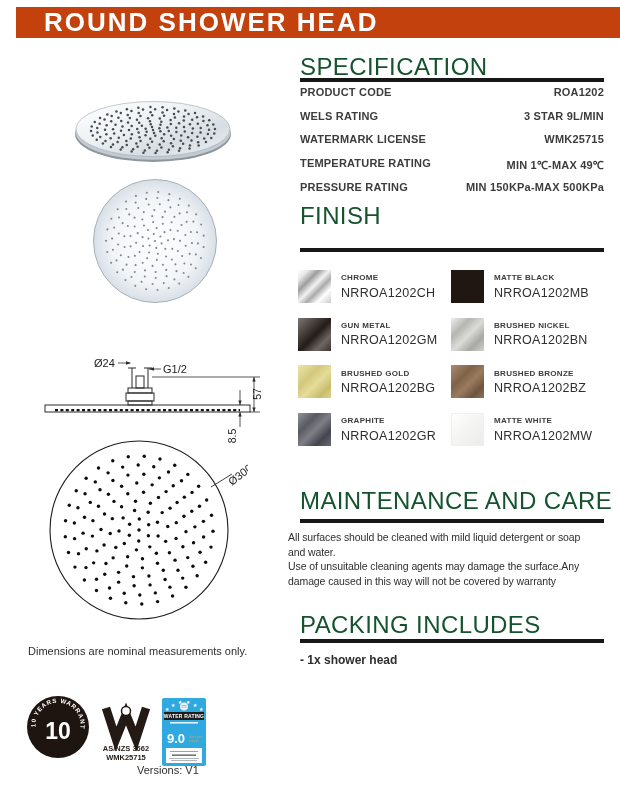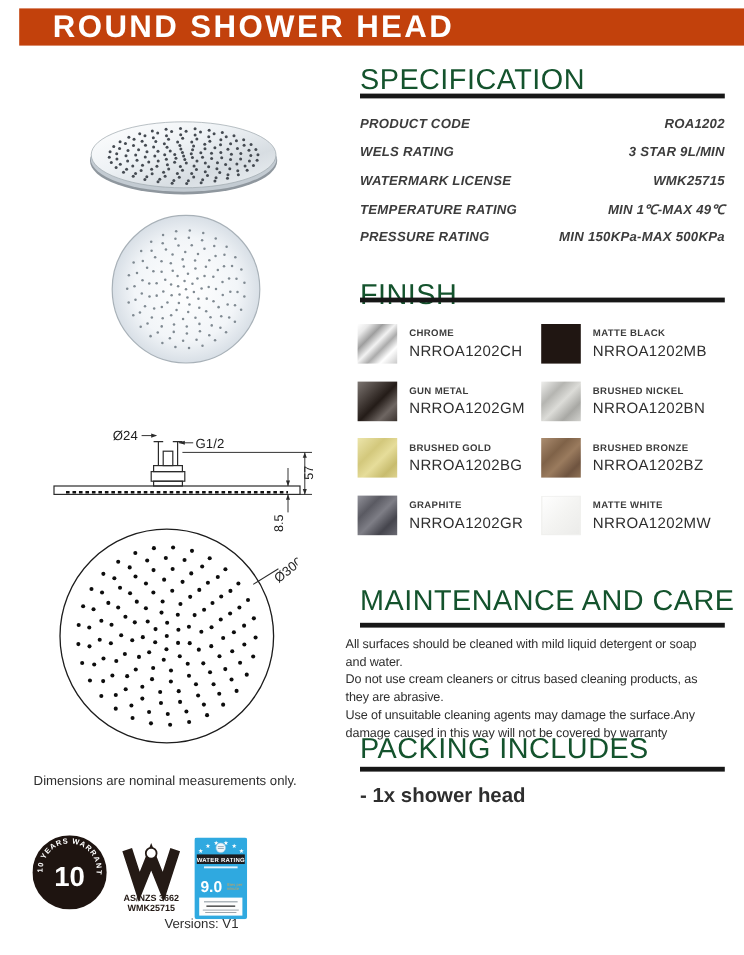--- a/index.html
+++ b/index.html
@@ -11,42 +11,42 @@
   .title-bar{position:absolute;left:0;top:7px;width:620px;height:31px;background:#c2410c;margin-left:16px;}
   .title-bar span{
     position:absolute;left:28px;top:0;line-height:31px;font-size:26px;font-weight:600;
     letter-spacing:2px;color:#ffffff;white-space:nowrap;
   }
   
   .h{position:absolute;left:300px;font-size:24px;font-weight:400;color:#14532d;letter-spacing:.4px;white-space:nowrap;}
   .rule{position:absolute;left:300px;width:304px;height:3.5px;background:#171717;}
   
   .spec{position:absolute;left:300px;top:86px;width:304px;}
-  .spec-row{display:flex;justify-content:space-between;align-items:flex-end;height:23.7px;
-    font-size:11px;font-weight:700;color:#3c3c3c;letter-spacing:.2px;white-space:nowrap;font-style:italic;}
+  .spec-row{display:flex;justify-content:space-between;align-items:flex-start;height:23.7px;
+    font-size:11px;font-weight:700;color:#3c3c3c;letter-spacing:.2px;white-space:nowrap;}
   
   .finish-grid{position:absolute;left:298px;top:270px;width:308px;display:grid;
     grid-template-columns:153px 155px;row-gap:14.7px;}
   .fin{display:flex;height:33px;}
   .sw{width:33px;height:33px;flex:0 0 33px;}
   .fin-txt{margin-left:10px;display:flex;flex-direction:column;justify-content:center;}
   .fin-name{font-size:8px;font-weight:700;letter-spacing:.3px;color:#3c3c3c;margin-bottom:3.5px;white-space:nowrap;}
   .fin-code{font-size:12.5px;color:#2e2e2e;letter-spacing:.3px;white-space:nowrap;text-align:center;}
   .sw-chrome{background:linear-gradient(135deg,#ffffff 0%,#e9e9e9 15%,#9e9e9e 32%,#f2f2f2 48%,#ababab 62%,#ffffff 78%,#c9c9c9 100%);}
   .sw-matte-black{background:#201612;}
   .sw-gun-metal{background:linear-gradient(135deg,#7d7672 0%,#4a423e 30%,#241c18 52%,#6e6662 76%,#3a322e 100%);}
   .sw-brushed-nickel{background:linear-gradient(135deg,#efefed 0%,#b5b5b1 30%,#dcdcd8 52%,#a8a8a4 76%,#d2d2ce 100%);}
   .sw-brushed-gold{background:linear-gradient(135deg,#ece5ab 0%,#d3c87c 35%,#e6dd9a 56%,#c8bc6e 80%,#ded390 100%);}
   .sw-brushed-bronze{background:linear-gradient(135deg,#ab8d70 0%,#7f6248 35%,#9a7b5e 56%,#6f5440 80%,#8f7256 100%);}
   .sw-graphite{background:linear-gradient(135deg,#93939b 0%,#5a5a62 30%,#7e7e86 52%,#45454d 76%,#6a6a72 100%);}
   .sw-matte-white{background:linear-gradient(135deg,#ffffff 0%,#f4f4f2 50%,#ebebe9 100%);box-shadow:inset 0 0 0 1px #f0f0ee;}
   
   .care{position:absolute;left:288px;top:530px;width:310px;font-size:10.5px;line-height:14.7px;
     color:#2e2e2e;letter-spacing:-.1px;}
-  .pack-item{position:absolute;left:300px;top:653px;font-size:17px;font-weight:700;color:#2e2e2e;}
+  .pack-item{position:absolute;left:300px;top:653px;font-size:12px;font-weight:700;color:#2e2e2e;}
   
   #photo-svg{position:absolute;left:40px;top:62px;}
   #side-svg{position:absolute;left:30px;top:346px;}
   #face-svg{position:absolute;left:48px;top:440px;}
   .dim-note{position:absolute;left:28px;top:645px;width:250px;text-align:left;
     font-size:11px;color:#2e2e2e;white-space:nowrap;}
   
   .badge-warranty{position:absolute;left:27px;top:696px;width:62px;height:62px;}
   .badge-watermark{position:absolute;left:98px;top:701px;width:56px;height:60px;}
   .badge-wels{position:absolute;left:162px;top:698px;width:44px;height:68px;}
@@ -629,21 +629,21 @@
   <div class="spec-row">
     <span>TEMPERATURE RATING</span>
     <span>MIN 1℃-MAX 49℃</span>
   </div>
   <div class="spec-row">
     <span>PRESSURE RATING</span>
     <span>MIN 150KPa-MAX 500KPa</span>
   </div>
 </div>
 
-<div class="h" style="top:232px">FINISH</div>
+<div class="h" style="top:202px">FINISH</div>
 <div class="rule" style="top:248px"></div>
 
 <div class="finish-grid">
   <div class="fin">
     <div class="sw sw-chrome"></div>
     <div class="fin-txt">
         <div class="fin-name">CHROME</div>
       <div class="fin-code">NRROA1202CH</div>
       </div>
   </div>
@@ -696,21 +696,20 @@
       <div class="fin-code">NRROA1202MW</div>
       </div>
   </div>
 </div>
 
 <div class="h" style="top:487px">MAINTENANCE AND CARE</div>
 <div class="rule" style="top:519px"></div>
 
 <div class="care">
   <div>All surfaces should be cleaned with mild liquid detergent or soap and water.</div>
-  <div>Do not use cream cleaners or citrus based cleaning products, as they are abrasive.</div>
   <div>Use of unsuitable cleaning agents may damage the surface.Any damage caused in this way will not be covered by warranty</div>
 </div>
 
 <div class="h" style="top:611px">PACKING INCLUDES</div>
 <div class="rule" style="top:639px"></div>
 <div class="pack-item">-  1x shower head</div>
 
 <a class="site" href="#" style="text-decoration:none;color:#5a5a5a;">www.nerotapware.com.au</a>
 
 </body></html>

